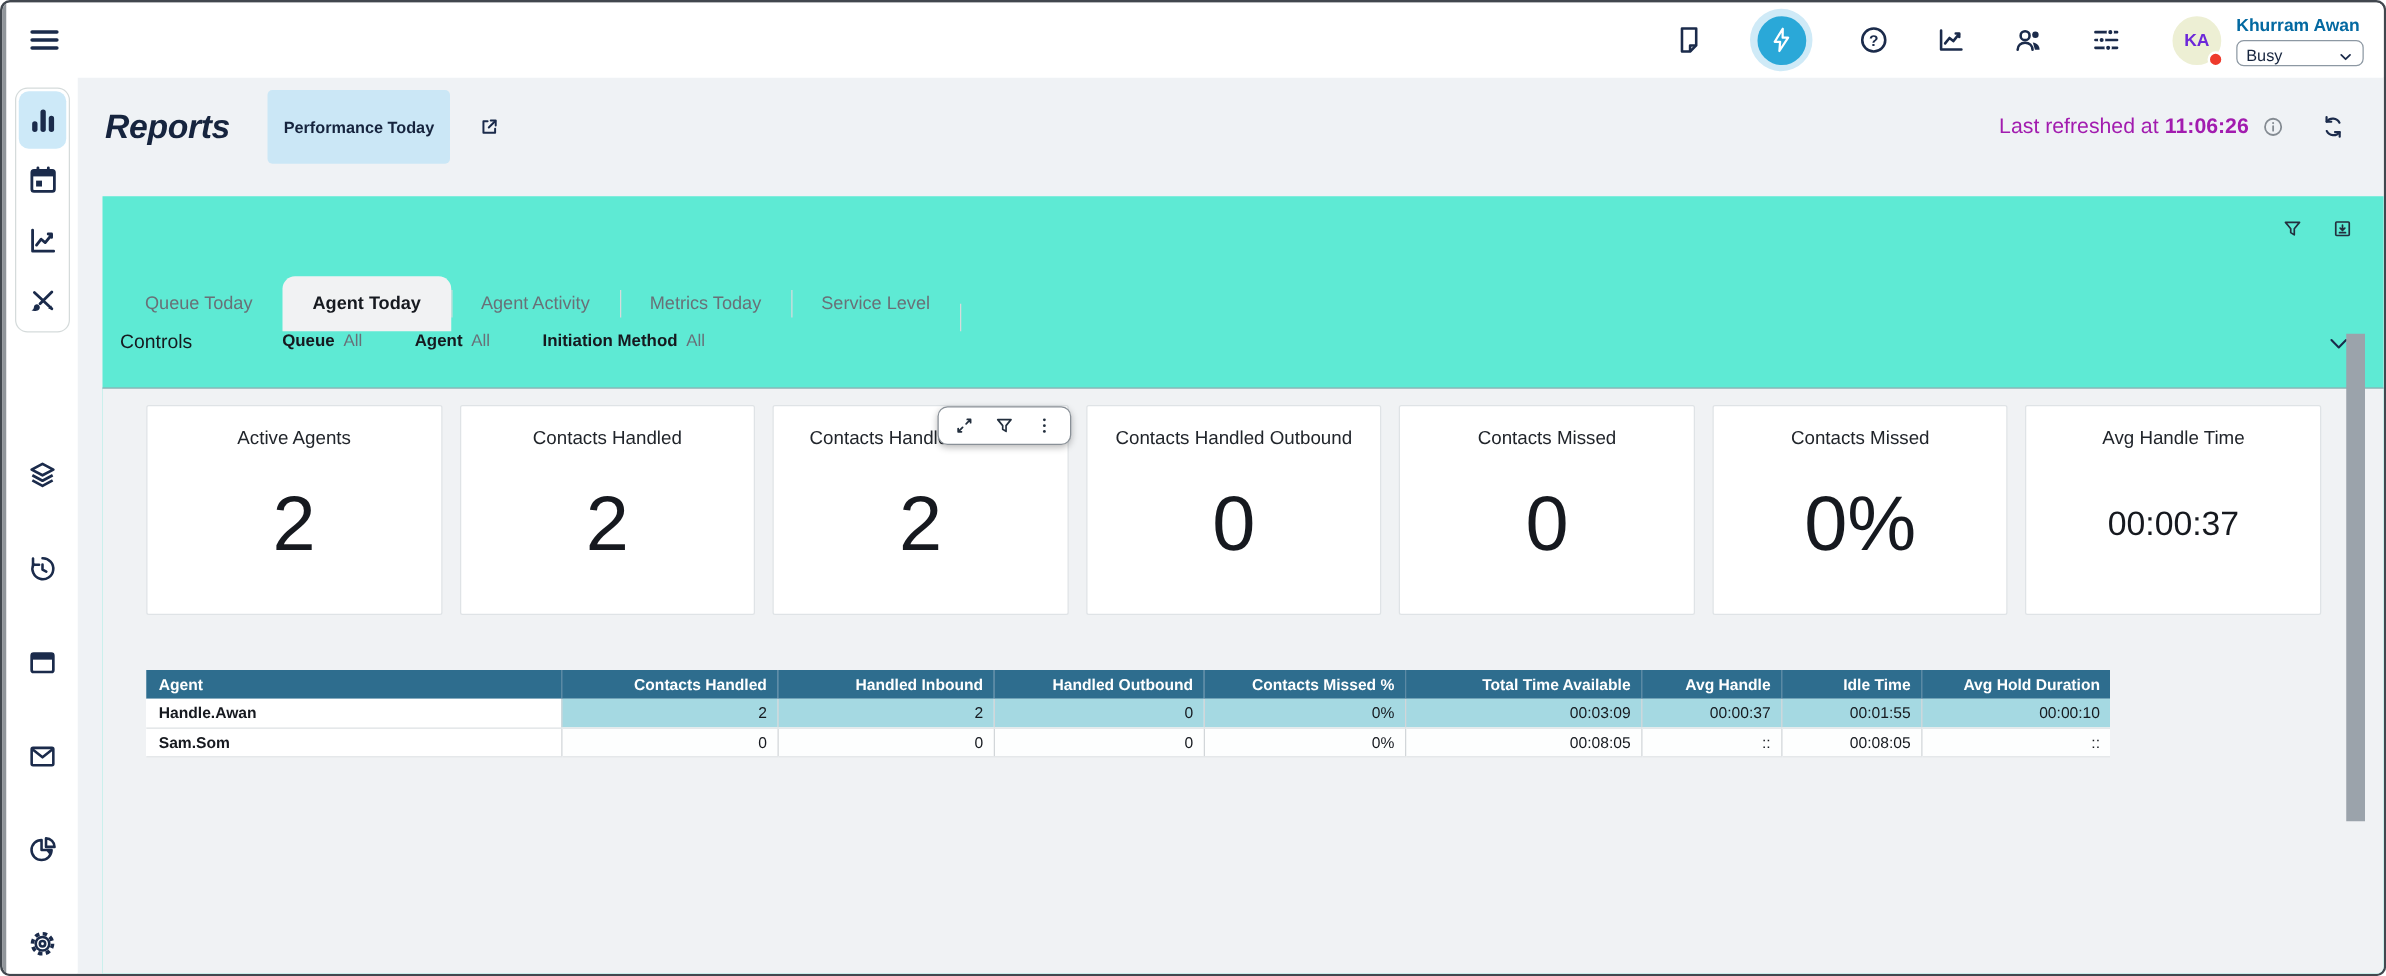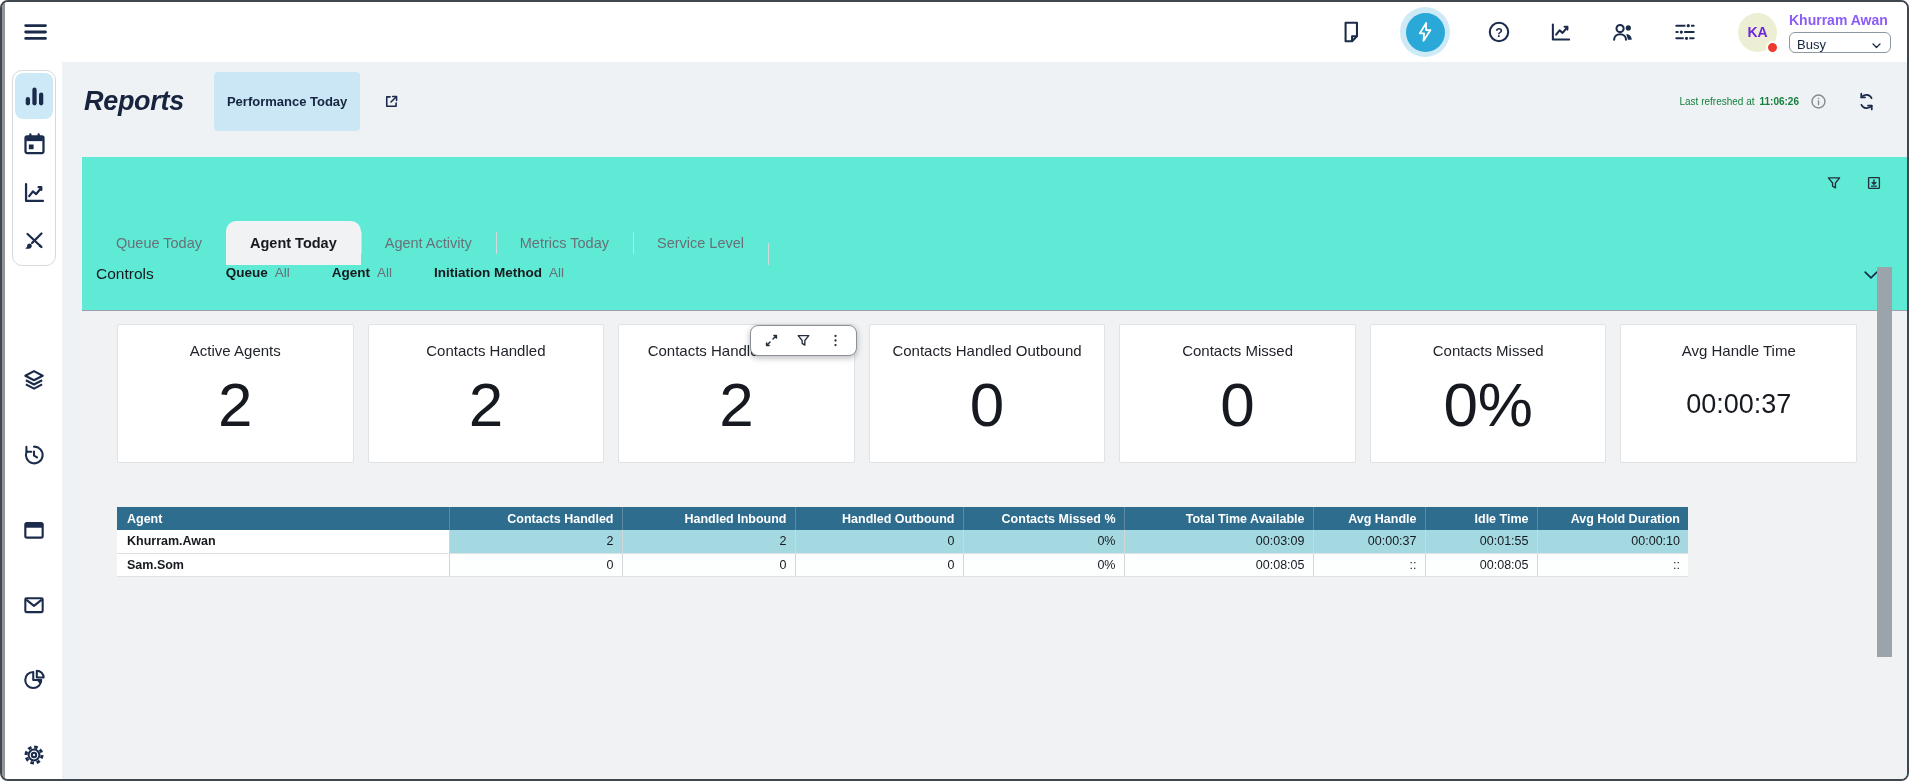--- a/index.html
+++ b/index.html
@@ -21,41 +21,41 @@
   .topbar{ position:absolute; left:3px; top:0; right:0; height:60px; background:#fff; z-index:3; }
   .hamburger{ position:absolute; left:16px; top:16px; width:28px; height:28px; cursor:pointer; }
   .topbar-right{ position:absolute; right:16px; top:0; height:60px; display:flex; align-items:center; gap:36px; }
   .tb-icon{ width:26px; height:26px; cursor:pointer; }
   .bolt-wrap{ width:50px; height:50px; border-radius:50%; background:#cfeaf7; display:flex; align-items:center; justify-content:center; cursor:pointer; }
   .bolt-circle{ width:39px; height:39px; border-radius:50%; background:#2aa8d8; display:flex; align-items:center; justify-content:center; }
   .user-block{ display:flex; align-items:center; gap:12px; margin-left:4px; }
   .avatar{ position:relative; width:39px; height:39px; border-radius:50%; background:#edefd4; color:#6d28d9; font-weight:bold; font-size:14px; display:flex; align-items:center; justify-content:center; cursor:pointer;}
   .presence-dot{ position:absolute; right:-2px; bottom:-2px; width:13px; height:13px; border-radius:50%; background:#ee3a2c; border:2px solid #fff; }
   .user-meta{ display:flex; flex-direction:column; gap:4px; }
-  .user-name{ font-size:14px; font-weight:bold; color:#8b5cf6; }
+  .user-name{ font-size:14px; font-weight:bold; color:#0369a1; }
   .status-select{ width:102px; height:21px; border:1px solid #8d98a3; border-radius:6px; display:flex; align-items:flex-end; padding:0 7px; font-size:13px; color:#16243e; cursor:pointer; background:#fff;}
   .status-select .lbl{ flex:1; }
 
   
   .sidebar{ position:absolute; left:3px; top:60px; bottom:0; width:57px; background:#fff; z-index:2; }
   .side-group{ position:absolute; left:7px; top:8px; width:44px; border:1px solid #d5dbdb; border-radius:10px; background:#fff; padding:2px; display:flex; flex-direction:column; gap:2px; }
   .side-item{ height:46px; border-radius:8px; display:flex; align-items:center; justify-content:center; cursor:pointer; }
   .side-item.active{ background:#cde9f8; }
   .side-lower{ position:absolute; left:0; top:305px; width:57px; display:flex; flex-direction:column; align-items:center; gap:49px; }
   .side-lower .side-ic{ width:26px; height:26px; cursor:pointer; }
   .side-item svg{ width:27px; height:27px; }
 
   
   .main{ position:absolute; left:60px; top:60px; right:0; bottom:0; background:#eff2f5; }
   .page-head{ position:absolute; top:20px; left:22px; right:30px; height:38px; display:flex; align-items:center; }
   .page-title{ font-size:27px; font-weight:bold; color:#16243e; letter-spacing:-0.3px;font-style:italic; }
   .perf-badge{ margin-left:30px; background:#cbe7f6; color:#16243e; font-size:13px; font-weight:bold; padding:22px 13px; border-radius:4px; }
   .ext-link{ margin-left:22px; width:19px; height:19px; cursor:pointer; }
   .head-spacer{ flex:1; }
-  .refreshed{ font-size:10px; color:#15803d; display:flex; align-items:flex-start; }
+  .refreshed{ font-size:17px; color:#a21caf; display:flex; align-items:flex-start; }
   .refreshed b{ margin-left:5px; }
   .info-ic{ margin-left:10px; width:19px; height:19px; color:#848b92; cursor:pointer; }
   .refresh-ic{ margin-left:28px; width:21px; height:21px; cursor:pointer; }
 
   
   .panel{ position:absolute; left:20px; top:95px; right:0; bottom:0; background:#5eead4; display:flex; flex-direction:column; }
   .panel-actions{ position:absolute; top:17px; right:24px; display:flex; gap:22px; z-index:4; }
   .panel-actions .pa-ic{ width:18px; height:18px; color:#232f3e; cursor:pointer; }
 
   .tabs{ margin-top:64px; padding-left:10px; display:flex; align-items:flex-end; height:44px; }
@@ -66,21 +66,21 @@
   .tab-endsep{ position:relative; display:block; align-self:center; height:22px; width:1px; background:#d5dbdb; }
 
   .controls{ height:46px; display:flex; align-items:flex-start; padding:0 26px 0 14px; border-bottom:1px solid #98a1ab; }
   .controls-title{ font-size:15.5px; color:#16191f; margin-right:72px; }
   .filter{ margin-right:42px; font-size:13.5px; cursor:pointer; }
   .filter .f-label{ font-weight:bold; color:#16191f; }
   .filter .f-value{ color:#687078; margin-left:7px; }
   .controls-chevron{ margin-left:auto; width:20px; height:20px; color:#1b2b4b; cursor:pointer; }
 
   .content{ flex:1; background:#f0f2f4; padding:13px 50px 0 35px; position:relative; }
-  .cards{ display:flex; gap:14px; height:139px; }
+  .cards{ display:flex; gap:14px; height:168px; }
   .card{ flex:1; background:#fff; border:1px solid #dfe3e6; border-radius:2px; display:flex; flex-direction:column; align-items:center; }
   .card-title{ margin-top:17px; font-size:15px; color:#21252b; white-space:nowrap; }
   .card-value{ flex:1; display:flex; align-items:center; font-size:62px; color:#16191f; padding-bottom:12px; }
   .card-value.small{ font-size:27px; }
 
   .floating-toolbar{ position:absolute; left:668px; top:14px; display:flex; align-items:center; gap:15px; padding:6px 12px; background:#fff; border:1px solid #899097; border-radius:8px; box-shadow:0 2px 6px rgba(0,0,0,0.28); z-index:8; }
   .floating-toolbar .ft-ic{ width:17px; height:17px; color:#232f3e; cursor:pointer; }
 
   .table-wrap{ margin-top:44px; width:1571px; }
   table{ border-collapse:collapse; table-layout:fixed; width:100%; font-size:12.5px; background:#fff; }
@@ -390,21 +390,21 @@
               <th>Handled Outbound</th>
               <th>Contacts Missed %</th>
               <th>Total Time Available</th>
               <th>Avg Handle</th>
               <th>Idle Time</th>
               <th>Avg Hold Duration</th>
             </tr>
           </thead>
           <tbody>
             <tr class="highlight">
-              <td>Khurram.Awan</td>
+              <td>Handle.Awan</td>
               <td>2</td>
               <td>2</td>
               <td>0</td>
               <td>0%</td>
               <td>00:03:09</td>
               <td>00:00:37</td>
               <td>00:01:55</td>
               <td>00:00:10</td>
             </tr>
             <tr>

